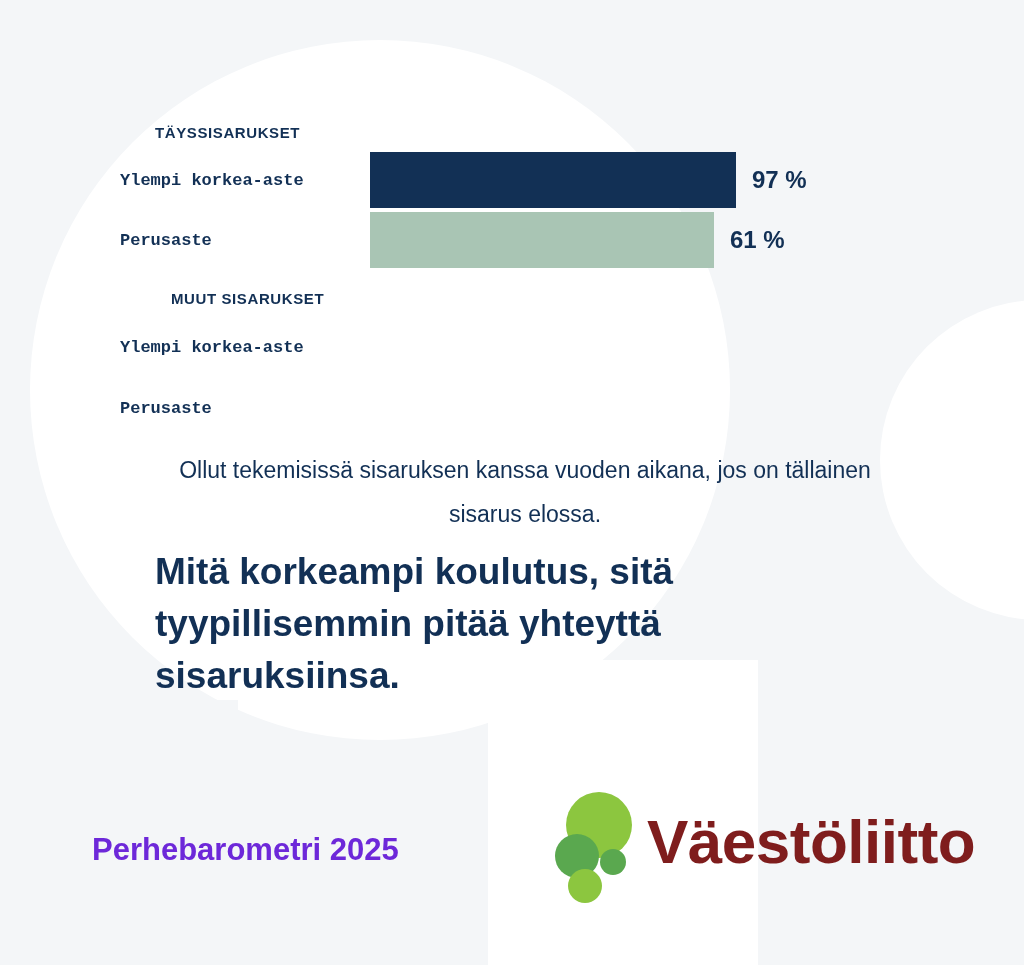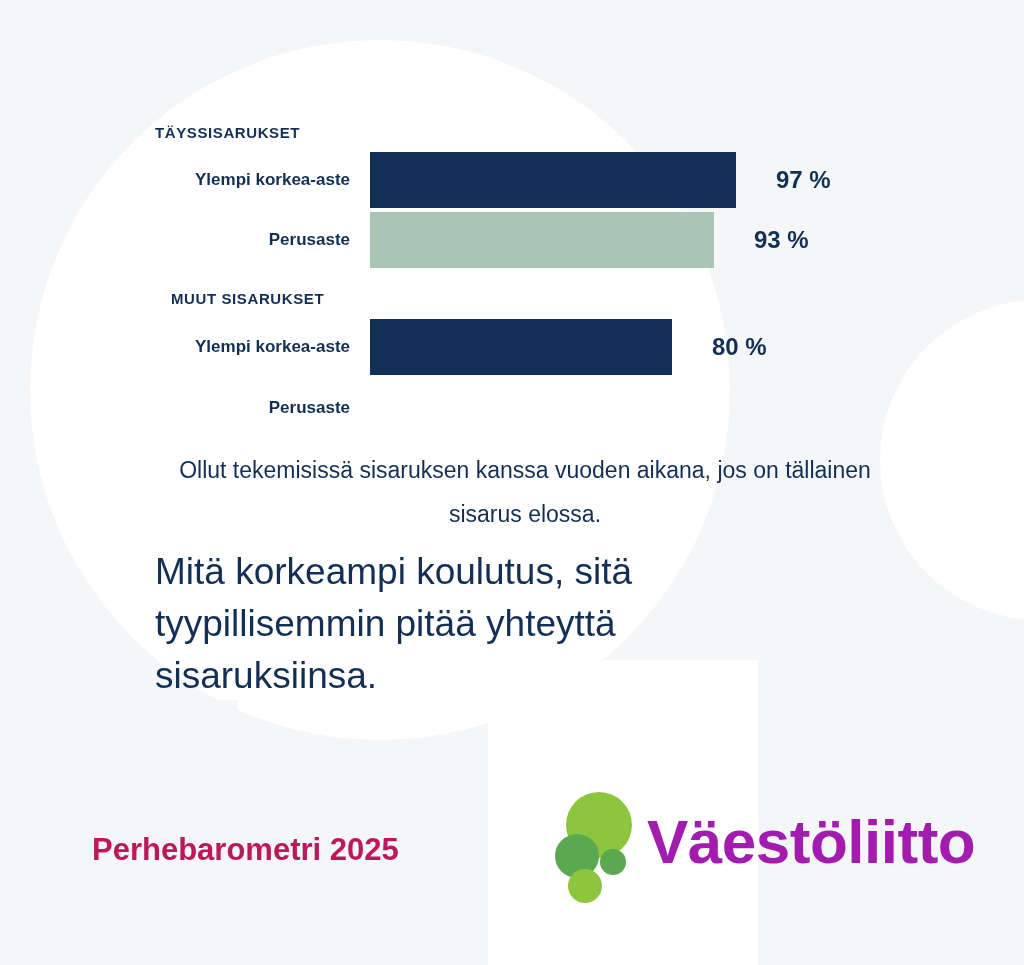--- a/index.html
+++ b/index.html
@@ -78,34 +78,34 @@
 
   .bar-row {
     position: absolute;
     left: 120px;
     height: 56px;
     display: flex;
     align-items: center;
   }
   .bar-label {
     width: 250px;
-    text-align: right;
+    text-align: left;
     padding-right: 20px;
     font-size: 17px;
     font-weight: bold;
     color: #123055;
     box-sizing: border-box;
     white-space: nowrap;
+    font-family: Liberation Mono, monospace;
   }
   .bar-track {
     position: relative;
     height: 56px;
     display: flex;
     align-items: center;
-    gap: 24px;
   }
   .bar {
     height: 56px;
     border-radius: 0;
   }
   .bar-value {
     margin-left: 16px;
     font-size: 24px;
     font-weight: bold;
     color: #123055;
@@ -130,32 +130,32 @@
   }
 
   
   .headline {
     position: absolute;
     left: 155px;
     top: 546px;
     width: 660px;
     font-size: 37px;
     line-height: 52px;
-    font-weight: normal;
+    font-weight: bold;
     color: #123055;
   }
 
   
   .footer-title {
     position: absolute;
     left: 92px;
     top: 832px;
     font-size: 31px;
     font-weight: bold;
-    color: #be185d;
+    color: #6d28d9;
     white-space: nowrap;
   }
 
   .logo {
     position: absolute;
     left: 553px;
     top: 790px;
     width: 400px;
     height: 115px;
   }
@@ -165,21 +165,21 @@
     top: 0;
     width: 110px;
     height: 115px;
   }
   .logo-word {
     position: absolute;
     left: 94px;
     top: 16px;
     font-size: 62px;
     font-weight: bold;
-    color: #a21caf;
+    color: #7f1d1d;
     letter-spacing: -0.5px;
     white-space: nowrap;
   }
 </style>
 </head>
 <body>
 
 <div class="canvas">
 
   <div class="bg-shape bg-circle-big"></div>
@@ -196,32 +196,28 @@
       <div class="bar-track">
         <div class="bar" style="width:366px;background:#123055;"></div>
         <div class="bar-value">97 %</div>
       </div>
     </div>
 
     <div class="bar-row r1">
       <div class="bar-label">Perusaste</div>
       <div class="bar-track">
         <div class="bar" style="width:344px;background:#a9c5b4;"></div>
-        <div class="bar-value">93 %</div>
+        <div class="bar-value">61 %</div>
       </div>
     </div>
 
     <div class="group-title g1">MUUT SISARUKSET</div>
 
     <div class="bar-row r2">
       <div class="bar-label">Ylempi korkea-aste</div>
-      <div class="bar-track">
-        <div class="bar" style="width:302px;background:#123055;"></div>
-        <div class="bar-value">80 %</div>
-      </div>
     </div>
 
     <div class="bar-row r3">
       <div class="bar-label">Perusaste</div>
     </div>
   </div>
 
   <div class="caption">Ollut tekemisissä sisaruksen kanssa vuoden aikana, jos on tällainen sisarus elossa.</div>
 
   <div class="headline">Mitä korkeampi koulutus, sitä tyypillisemmin pitää yhteyttä sisaruksiinsa.</div>

